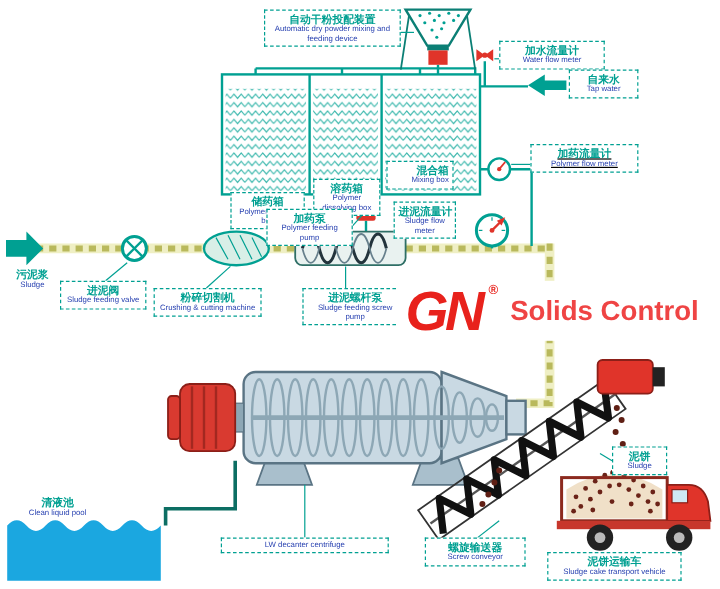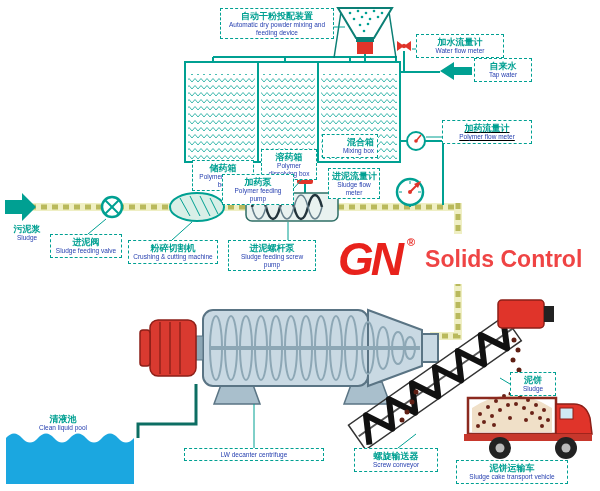--- a/index.html
+++ b/index.html
@@ -288,30 +288,30 @@
 <div class="lbl" style="left:50px;top:234px;width:72px;">
   <span class="zh">进泥阀</span>
   <span class="en">Sludge feeding valve</span>
 </div>
 
 <div class="lbl" style="left:128px;top:240px;width:90px;">
   <span class="zh">粉碎切割机</span>
   <span class="en">Crushing &amp; cutting machine</span>
 </div>
 
-<div class="lbl" style="left:228px;top:240px;width:88px;">
+<div class="lbl" style="left:252px;top:240px;width:88px;">
   <span class="zh">进泥螺杆泵</span>
   <span class="en">Sludge feeding screw pump</span>
 </div>
 
 <div class="lbl" style="left:184px;top:448px;width:140px;">
   <span class="en">LW decanter centrifuge</span>
 </div>
 
-<div class="lbl plain" style="left:23px;top:412px;width:80px;">
+<div class="lbl plain" style="left:8px;top:412px;width:80px;">
   <span class="zh">清液池</span>
   <span class="en">Clean liquid pool</span>
 </div>
 
 <div class="lbl" style="left:354px;top:448px;width:84px;">
   <span class="zh">螺旋输送器</span>
   <span class="en">Screw conveyor</span>
 </div>
 
 <div class="lbl" style="left:510px;top:372px;width:46px;">

